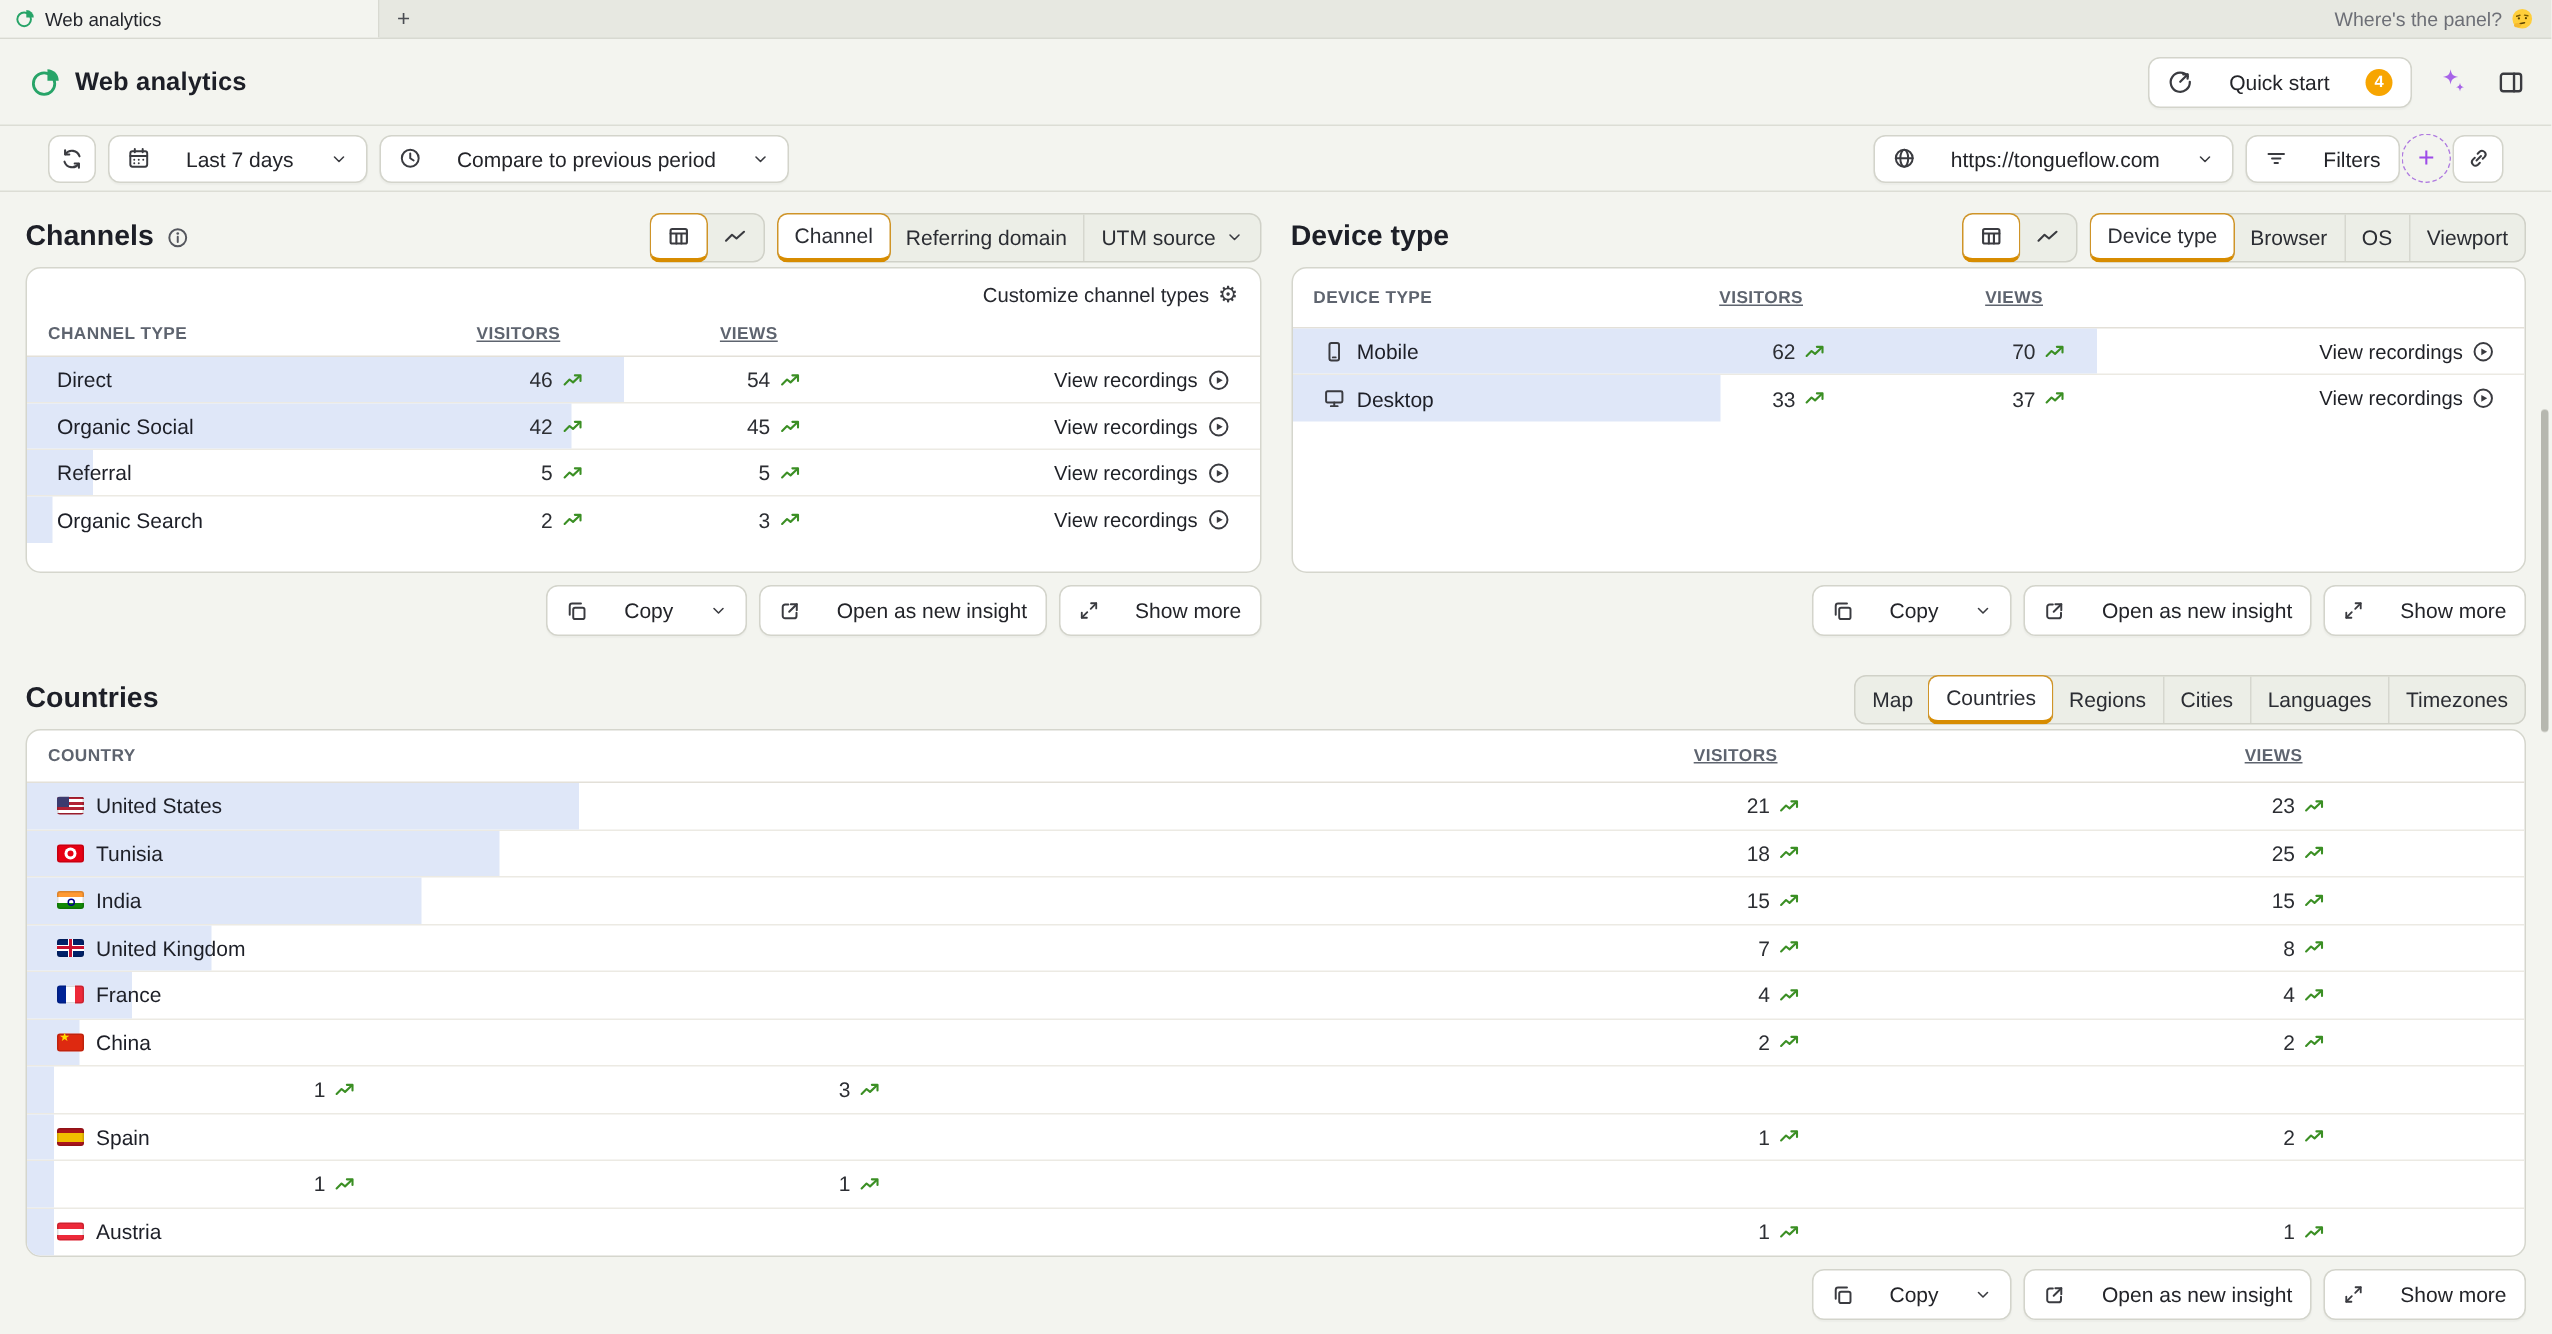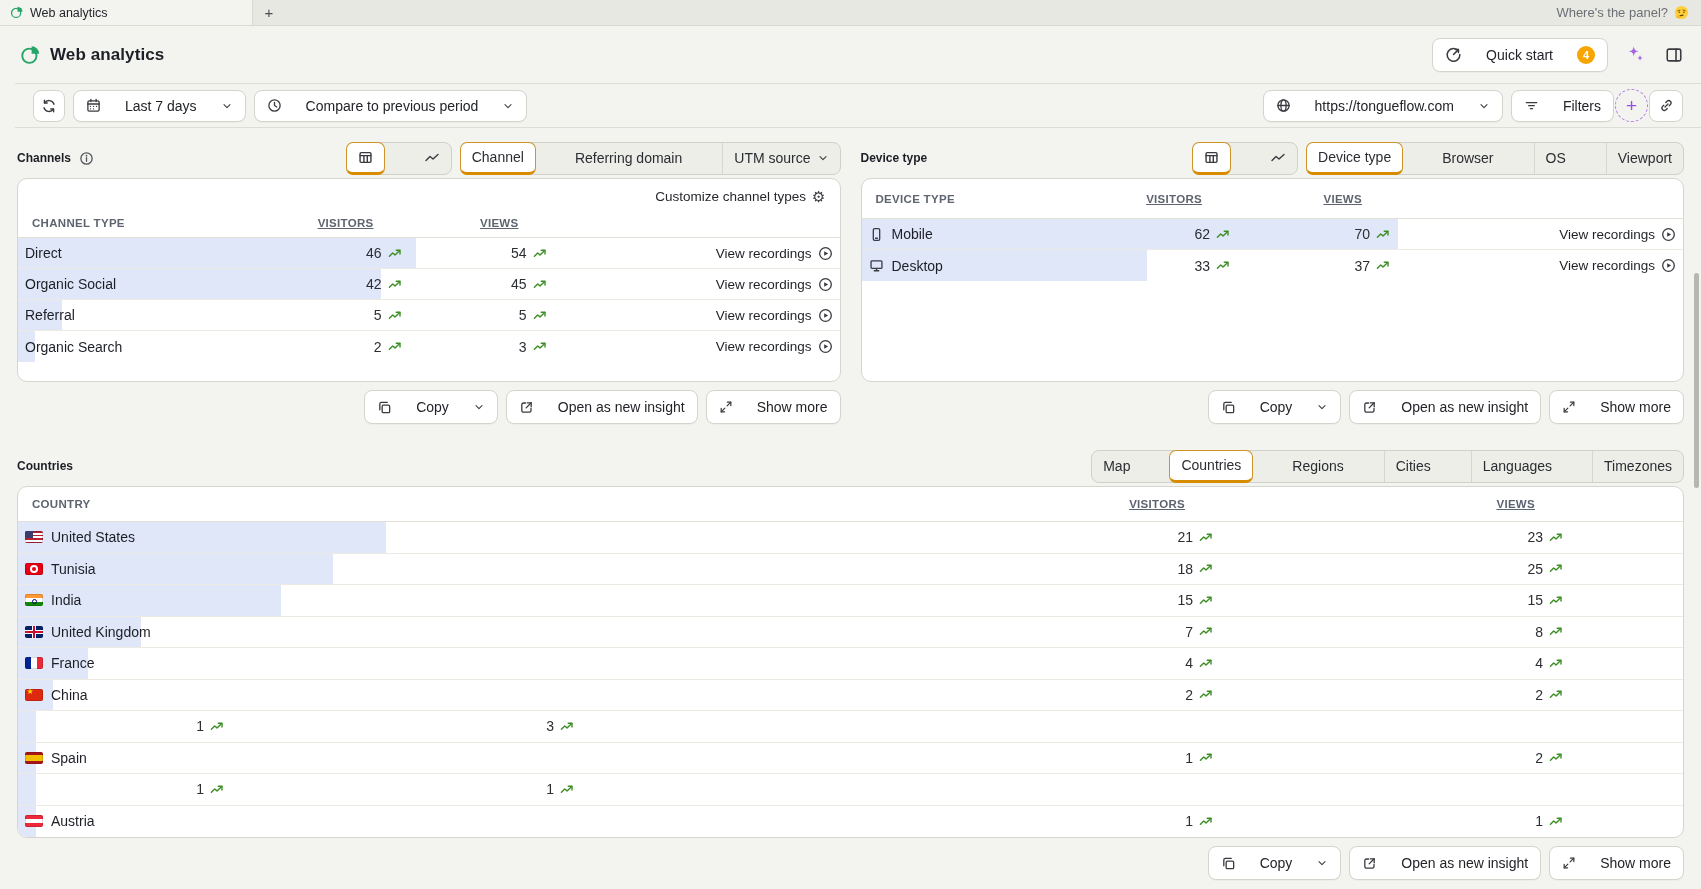--- a/index.html
+++ b/index.html
@@ -23,46 +23,46 @@
   .app-title { font-size:17px; font-weight:700; letter-spacing:.1px; }
   .header-right { margin-left:auto; display:flex; align-items:center; gap:16px; }
   .btn { display:inline-flex; align-items:center; gap:24px; height:34px; padding:0 12px; background:#fff;
          border:1px solid #d3d4cb; border-radius:8px; font-size:14px; font-weight:500; color:#232429;
          box-shadow:0 1px 1px rgba(0,0,0,.03); white-space:nowrap; cursor:pointer; }
   .btn-sm { height:32px; }
   .badge { width:18px; height:18px; border-radius:50%; background:#f7a501; color:#fff; font-size:11px; font-weight:700; display:flex; align-items:center; justify-content:center; }
   .icon-btn { background:none; border:none; padding:2px; cursor:pointer; }
 
   
-  .filter-bar { height:45px; border-top:1px solid #dcddd5; border-bottom:1px solid #dcddd5; display:flex; align-items:center; gap:8px; padding:0 18px; position:relative;margin-left:15px; }
+  .filter-bar { height:45px; border-top:1px solid #dcddd5; border-bottom:1px solid #dcddd5; display:flex; align-items:center; gap:8px; padding:0 32px; position:relative; }
   .filter-right { margin-left:auto; display:flex; align-items:center; gap:8px; position:relative; }
   .sq-btn { width:32px; height:32px; display:flex; align-items:center; justify-content:center; background:#fff; border:1px solid #d3d4cb; border-radius:8px; cursor:pointer; }
   .add-circle { width:33px; height:33px; border-radius:50%; border:1.5px dashed #b07ce0; background:#f3f4ef; color:#9d4be8; font-size:19px; font-weight:500; display:flex; align-items:center; justify-content:center; margin:0 -7px; z-index:3; cursor:pointer; }
 
   
   .main { padding:10px 17px 0; }
   .grid2 { display:grid; grid-template-columns:1fr 1fr; gap:20px; }
   .section-head { height:40px; display:flex; align-items:center; gap:8px; }
-  .section-title { font-size:12px; font-weight:700; }
+  .section-title { font-size:19px; font-weight:700; }
   .controls { margin-left:auto; display:flex; align-items:center; gap:8px; }
 
-  .seg { display:flex; align-items:stretch; background:#eceee7; border:1px solid #d0d1c8; border-radius:8px; height:33px; position:relative;gap:29px; }
+  .seg { display:flex; align-items:stretch; background:#eceee7; border:1px solid #d0d1c8; border-radius:8px; height:33px; position:relative; }
   .seg-item { display:flex; align-items:center; gap:6px; padding:0 11px; font-size:14px; color:#2b2d33; border-left:1px solid #d6d7cf; cursor:pointer; white-space:nowrap; }
   .seg-item:first-child { border-left:none; }
   .seg-item.sel { background:#fff; border:1.5px solid #cf9428; border-bottom:3px solid #d78c00; border-radius:7px; margin:-1px; z-index:2; font-weight:500; }
   .seg-item.sel + .seg-item { border-left:none; }
 
   .card { background:#fff; border:1px solid #d5d6cd; border-radius:10px; overflow:hidden; }
   .card-tall { height:204px;text-align:center; }
   .card-toolbar { display:flex; justify-content:flex-end; align-items:center; gap:6px; padding:10px 14px 4px; font-size:13.5px; color:#26282e; }
   .gear { font-size:15px; color:#3a3b40; cursor:pointer; line-height:1; }
 
   .t-head { display:flex; align-items:center; height:30px; padding:0 14px; border-bottom:1px solid #e3e0d8;
             font-size:11.5px; font-weight:700; color:#5e646f; letter-spacing:.3px; }
-  .t-row { display:flex; align-items:center; height:31px; padding:0 7px; border-bottom:1px solid #eceae3; position:relative; }
+  .t-row { display:flex; align-items:center; height:31px; padding:0 20px; border-bottom:1px solid #eceae3; position:relative; }
   .t-row:last-child { border-bottom:none; }
   .bar { position:absolute; left:0; top:0; bottom:0; background:#dfe7f8; }
   .cell { position:relative; z-index:1; display:flex; align-items:center; }
   .c-label { flex:1; gap:8px; min-width:0; }
   .num { justify-content:flex-end; gap:6px; color:#2c2e33; }
   .hd-num { justify-content:flex-end; padding-right:22px;text-decoration:underline; }
   .c-rec { justify-content:flex-end; gap:6px; font-size:13.5px; color:#1f2127; cursor:pointer; }
 
   .w-vis { width:145px; } .w-views { width:145px; } .w-rec { width:285px; }
   .dv-vis { width:170px; } .dv-views { width:160px; } .dv-rec { width:285px; }

